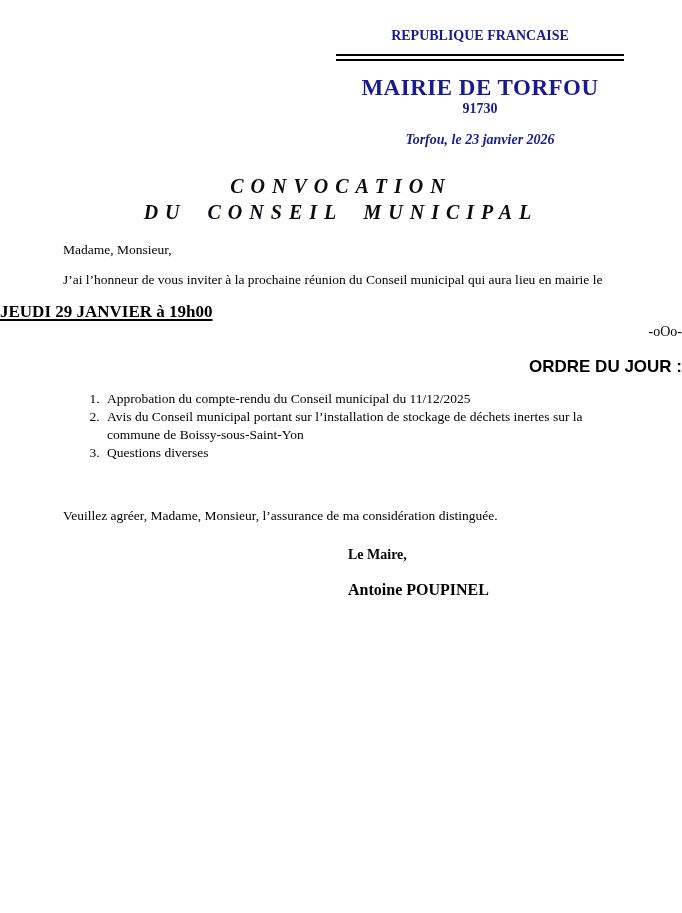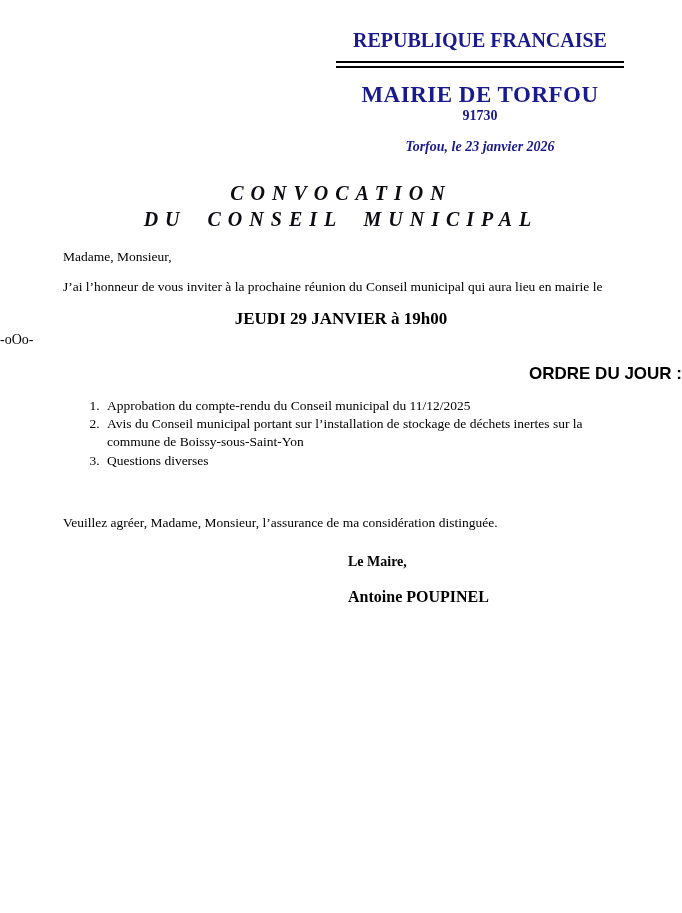--- a/index.html
+++ b/index.html
@@ -13,21 +13,21 @@
     color: #000000;
     box-sizing: border-box;
   }
 
   
   .header-block {
     margin: 28px 58px 0 336px; 
     text-align: center;
   }
   .republic {
-    font-size: 20px;
+    font-size: 14px;
     font-weight: bold;
     color: #1a1a8f;
     line-height: 1.2;
     text-align: center;
   }
   .double-line {
     margin-top: 9px;
     height: 3px;
     border-top: 2px solid #000000;
     border-bottom: 2px solid #000000;
@@ -71,29 +71,30 @@
   
   .body-text {
     font-size: 13.5px;
     line-height: 1.35;
   }
   .salutation { margin: 16px 64px 4px 63px; }
   .intro      { margin: 12px 64px 0 63px; }
 
   .meeting-date {
     margin-top: 12px;
-    text-align: center;
+    text-align: left;
     font-size: 17px;
     font-weight: bold;
+    text-decoration: underline;
     text-decoration-thickness: 2px;
     text-underline-offset: 2px;
     line-height: 1.3;
   }
   .separator {
-    text-align: left;
+    text-align: right;
     font-size: 14px;
     line-height: 1.3;
   }
 
   .agenda-heading {
     margin-top: 14px;
     text-align: right;
     font-family: "Liberation Sans", sans-serif;
     font-weight: bold;
     font-size: 17px;

